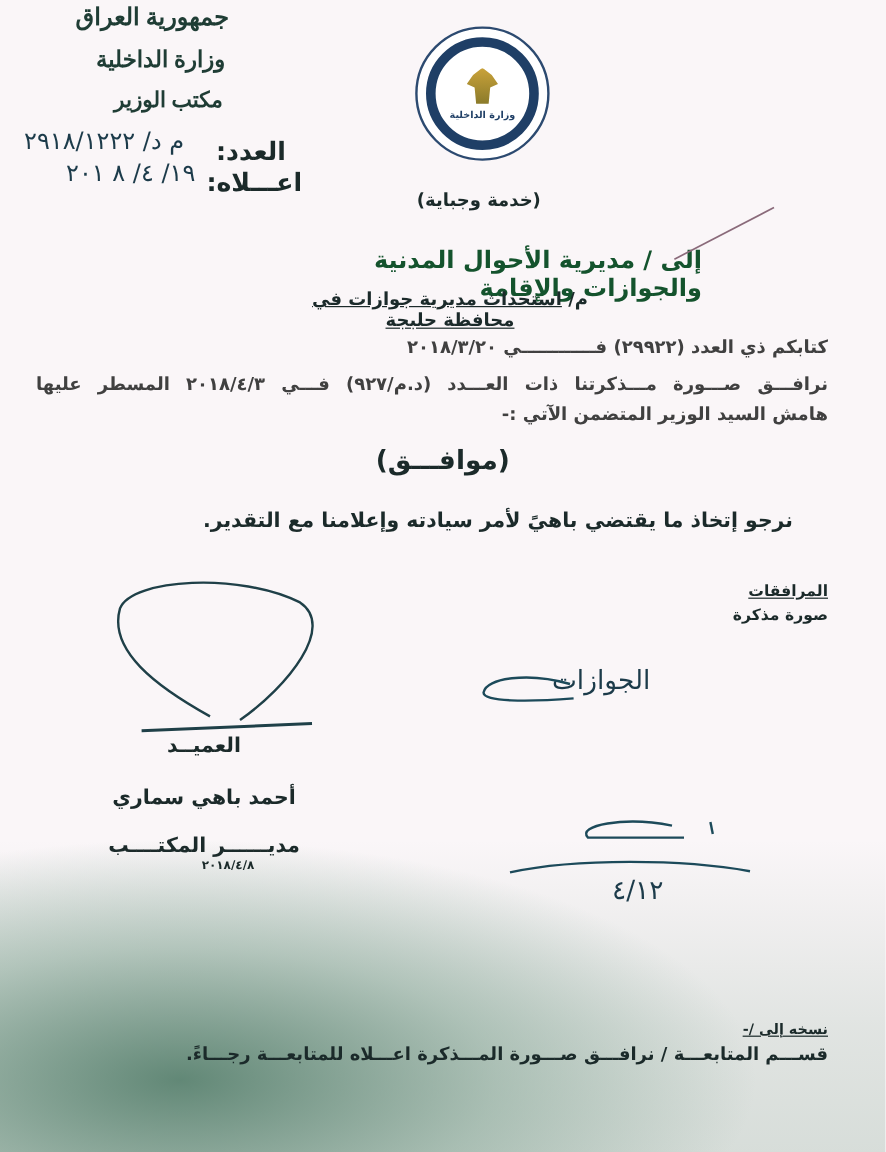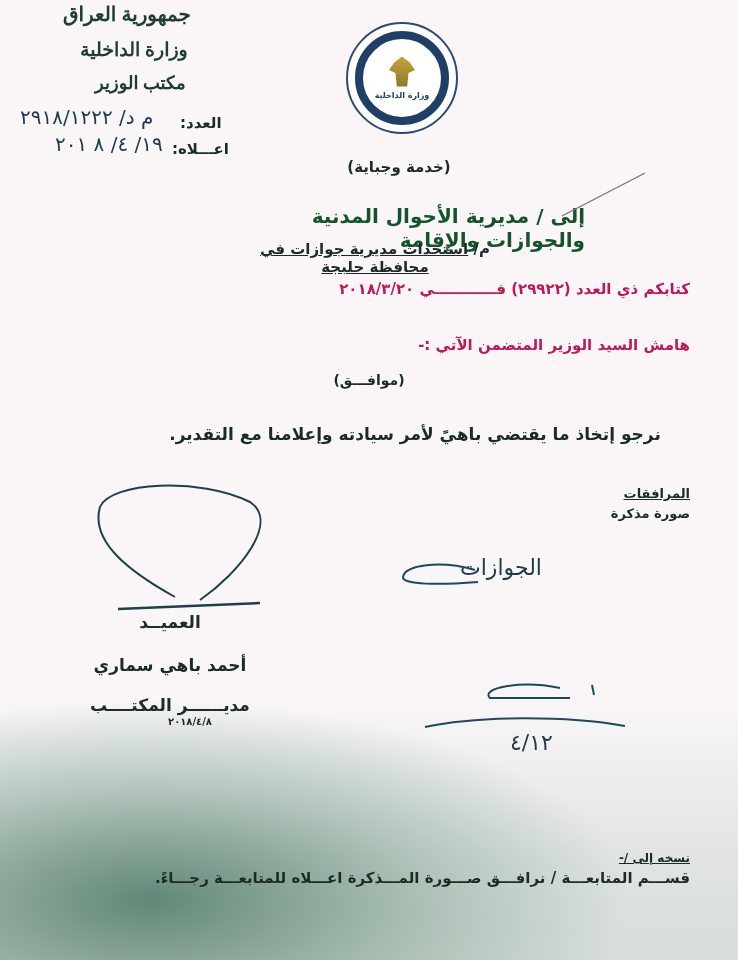--- a/index.html
+++ b/index.html
@@ -13,38 +13,38 @@
     .shade {
       position:absolute; left:0; top:700px; width:738px; height:260px;
       background:
         radial-gradient(ellipse 480px 200px at 150px 200px, rgba(76,120,100,0.85), rgba(110,150,130,0.45) 55%, rgba(250,246,248,0) 100%),
         linear-gradient(180deg, rgba(250,246,248,0) 0%, rgba(150,175,160,0.25) 60%, rgba(150,175,160,0.35) 100%);
     }
     .abs { position:absolute; }
     .rtl { direction:rtl; unicode-bidi:embed; }
     .header-ar { right:auto; text-align:center; font-family:Liberation Serif, serif; color:#1f3d35; font-weight:bold; }
     .hdr-line { position:absolute; font-size:19px; white-space:nowrap; }
-    .label-bold { font-weight:bold; font-size:15px; color:#1b2a2a; }
+    .label-bold { font-weight:bold; font-size:21px; color:#1b2a2a; }
     .hand { font-family:"DejaVu Sans", sans-serif; color:#1c3b4a; font-size:20px; letter-spacing:2px; }
     .logo {
       position:absolute; left:346px; top:22px; width:108px; height:108px; border-radius:50%;
       background:#fff; border:2px solid #2c4a70;
       display:flex; align-items:center; justify-content:center;
     }
     .logo-ring {
       width:94px; height:94px; border-radius:50%; border:8px solid #1f3f66;
       box-sizing:border-box; display:flex; flex-direction:column; align-items:center; justify-content:center;
       background:#fff;
     }
     .eagle { width:26px; height:30px; background:linear-gradient(#c9a23a,#8a7a2a); clip-path:polygon(50% 0,80% 20%,100% 45%,75% 55%,70% 100%,30% 100%,25% 55%,0 45%,20% 20%); }
     .logo-text { font-size:8px; color:#1f3f66; font-weight:bold; margin-top:4px; direction:rtl; }
     .center-text { position:absolute; left:0; width:738px; text-align:center; }
     .title { font-weight:bold; font-size:20px; color:#14532d; }
     .underline { text-decoration:underline; }
-    .body-line { font-size:15px; font-weight:bold; color:#be185d; white-space:nowrap; }
+    .body-line { font-size:15px; font-weight:bold; color:#404040; white-space:nowrap; }
   </style>
 </head>
 <body>
 
 <div class="page">
   <div class="shade"></div>
 
   <div class="abs header-ar" style="left:55px; top:0; width:175px; height:110px;">
     <div class="hdr-line rtl" style="left:8px; top:2px; font-size:20px;">جمهورية العراق</div>
     <div class="hdr-line rtl" style="left:25px; top:38px; font-size:19px;">وزارة الداخلية</div>
@@ -65,23 +65,24 @@
 
   <div class="center-text rtl" style="top:158px; font-weight:bold; font-size:15px; left:30px;">(خدمة وجباية)</div>
 
   <div class="abs rtl title" style="left:210px; top:204px; width:375px; text-align:right;">إلى / مديرية الأحوال المدنية والجوازات والإقامة</div>
   <div class="abs rtl" style="left:230px; top:240px; width:290px; text-align:center; font-size:15px; font-weight:bold;">
     <span>م/</span>
     <span class="underline">استحداث مديرية جوازات في محافظة حلبجة</span>
   </div>
 
   <div class="abs rtl body-line" style="left:190px; top:280px; width:500px; text-align:right;">كتابكم ذي العدد (٢٩٩٢٢) فــــــــــــي ٢٠١٨/٣/٢٠</div>
+  <div class="abs rtl body-line" style="left:30px; top:311px; width:660px; text-align:justify; text-align-last:justify;">نرافـــق صـــورة مـــذكرتنا ذات العـــدد (د.م/٩٢٧) فـــي ٢٠١٨/٤/٣ المسطر عليها</div>
   <div class="abs rtl body-line" style="left:300px; top:336px; width:390px; text-align:right;">هامش السيد الوزير المتضمن الآتي :-</div>
 
-  <div class="center-text rtl" style="top:372px; font-weight:bold; font-size:14px;">(موافـــق)</div>
+  <div class="center-text rtl" style="top:372px; font-weight:bold; font-size:22px;">(موافـــق)</div>
   <div class="abs rtl" style="left:150px; top:424px; width:530px; text-align:center; font-weight:bold; font-size:17px;">نرجو إتخاذ ما يقتضي باهيً لأمر سيادته وإعلامنا مع التقدير.</div>
 
   <div class="abs rtl underline" style="left:580px; top:486px; width:110px; text-align:right; font-size:13px; font-weight:bold;">المرافقات</div>
   <div class="abs rtl" style="left:580px; top:506px; width:110px; text-align:right; font-size:13px; font-weight:bold;">صورة مذكرة</div>
 
   <svg class="abs" style="left:90px; top:482px;" width="180" height="130" viewBox="0 0 180 130">
     <path d="M85 115 C 40 90, 0 60, 10 25 C 20 0, 110 -5, 160 20 C 190 40, 150 90, 110 118" fill="none" stroke="#1f4048" stroke-width="2"></path>
     <path d="M28 127 L 170 121" stroke="#1f4048" stroke-width="2.5" fill="none"></path>
   </svg>
 

